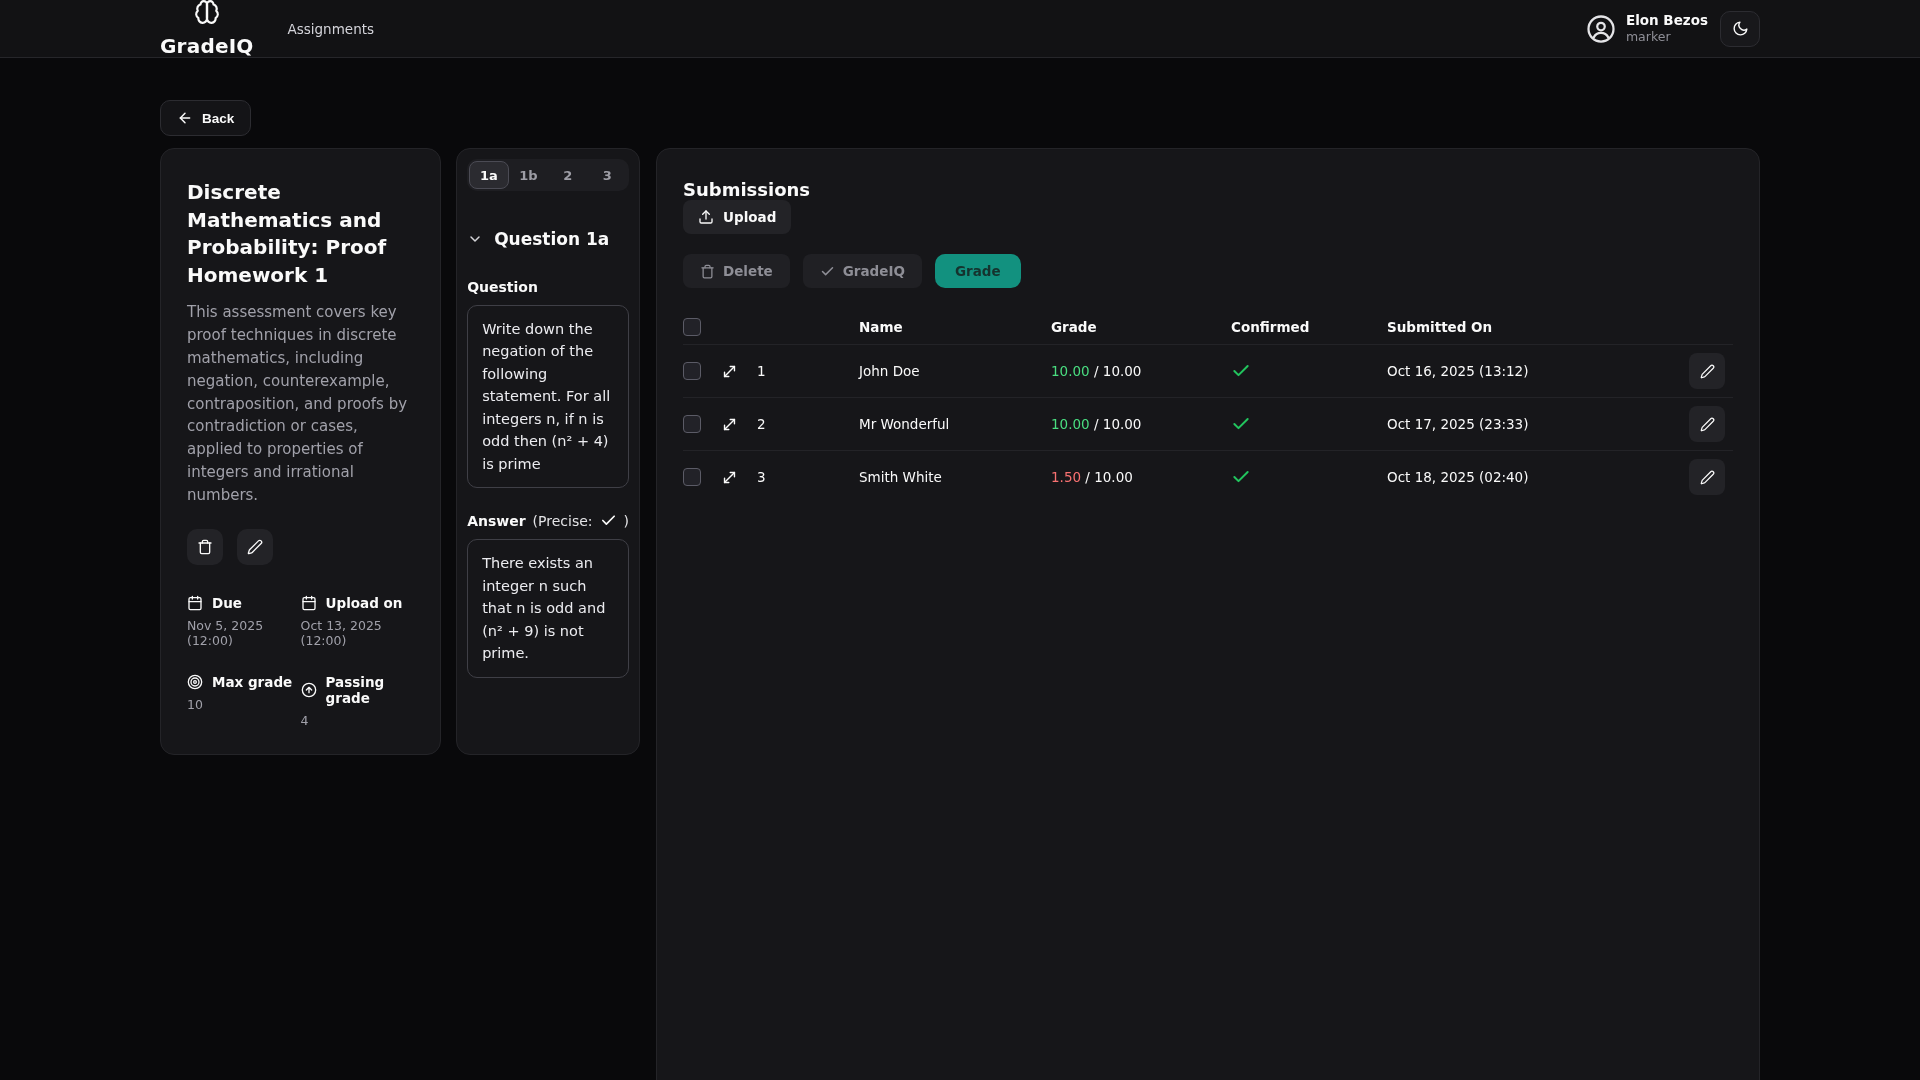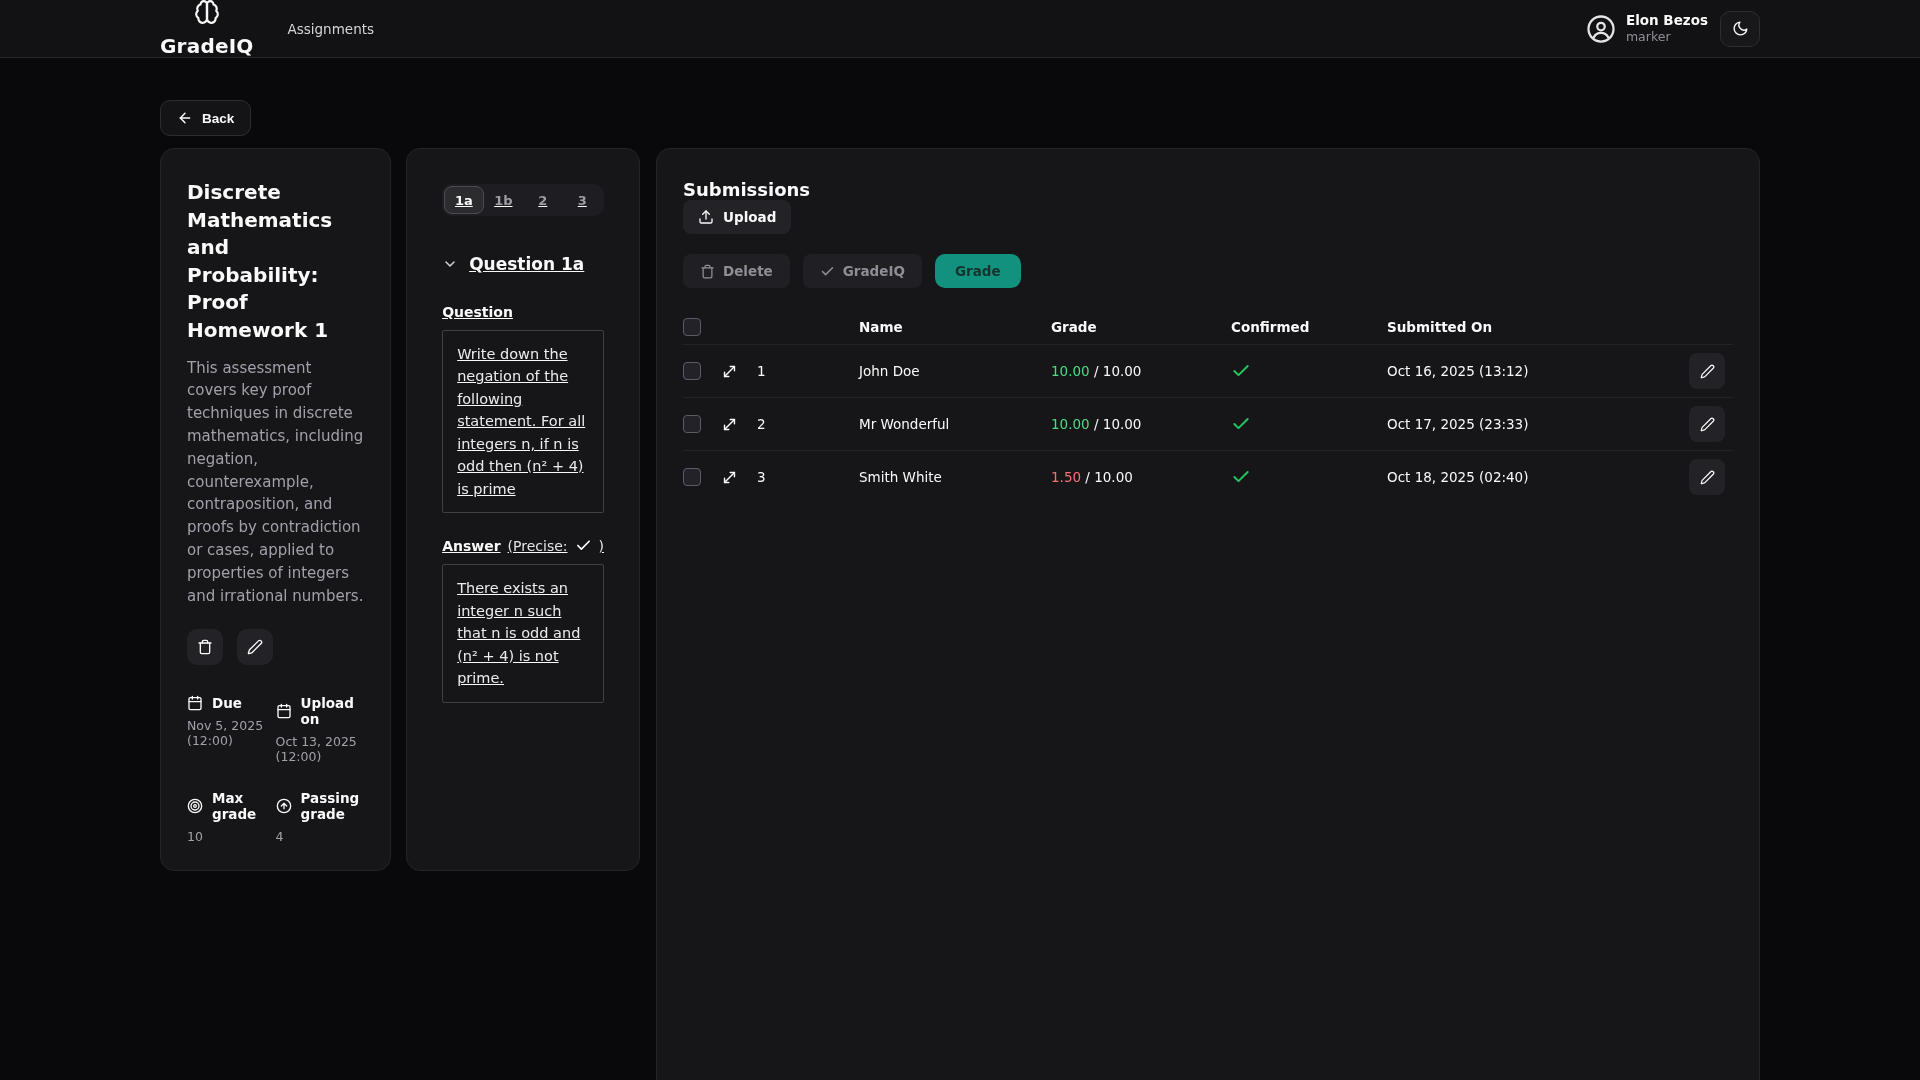--- a/index.html
+++ b/index.html
@@ -56,27 +56,27 @@
   .detail-value{margin-top:7px;font-size:12.5px;color:var(--muted);}
 
   
   .progress-card{padding:24px 26px 26px;}
   .progress-head{display:flex;justify-content:space-between;align-items:center;font-size:14.5px;}
   .progress-count{font-weight:bold;}
   .progress-track{margin-top:13px;height:8px;border-radius:99px;background:#26262b;overflow:hidden;}
   .progress-fill{height:100%;border-radius:99px;background:var(--progress);}
 
   
-  .question-card{padding:35px;text-decoration:underline;}
+  .question-card{padding:10px;}
   .tabs{display:grid;grid-template-columns:repeat(4,1fr);background:#1e1e22;border-radius:10px;padding:2px;height:32px;}
   .tab{display:flex;align-items:center;justify-content:center;font-size:13px;font-weight:bold;color:#9d9da5;border-radius:8px;border:1px solid transparent;cursor:pointer;background:transparent;font-family:inherit;}
   .tab.active{background:#2b2b30;border-color:#4b4b54;color:var(--white);}
   .q-heading{display:flex;align-items:center;gap:11px;margin-top:38px;font-size:17px;font-weight:bold;cursor:pointer;}
   .q-label{margin-top:30px;font-size:14px;font-weight:bold;}
-  .q-box{margin-top:10px;border:1px solid var(--box-border);border-radius:2px;padding:12px 14px;font-size:14.5px;line-height:1.55;color:#ececf0;background:transparent;}
+  .q-box{margin-top:10px;border:1px solid var(--box-border);border-radius:10px;padding:12px 14px;font-size:14.5px;line-height:1.55;color:#ececf0;background:transparent;}
   .answer-label-row{margin-top:24px;display:flex;align-items:center;gap:7px;font-size:14px;}
   .answer-label-row .bold{font-weight:bold;}
   .answer-label-row .qual{color:#e4e4e7;}
 
   
   .submissions-card{min-height:1400px;}
   .sub-head{display:flex;align-items:flex-start;justify-content:space-between;flex-direction:column;}
   .sub-title{font-size:18px;font-weight:bold;margin-top:4px;}
   .upload-btn{display:inline-flex;align-items:center;gap:9px;background:var(--btn-bg);border:none;border-radius:8px;padding:9px 15px;font-size:13.5px;font-weight:bold;color:var(--white);cursor:pointer;font-family:inherit;}
   .actions-row{display:flex;gap:13px;margin-top:20px;}
@@ -249,21 +249,21 @@
         <div class="answer-label-row">
           <span class="bold">Answer</span>
           <span class="qual">(Precise:</span>
           <span>
             <svg width="17" height="17" viewBox="0 0 24 24" fill="none" stroke="#fafafa" stroke-width="2.4" stroke-linecap="round" stroke-linejoin="round">
               <path d="M20 6 9 17l-5-5"></path>
             </svg>
           </span>
           <span class="qual">)</span>
         </div>
-        <div class="q-box">There exists an integer n such that n is odd and (n² + 4) is not prime.</div>
+        <div class="q-box">There exists an integer n such that n is odd and (n² + 9) is not prime.</div>
       </section>
     </div>
 
     <div class="col-right">
       <section class="card submissions-card">
         <div class="sub-head">
           <h2 class="sub-title">Submissions</h2>
           <button class="upload-btn">
             <span>
               <svg width="16" height="16" viewBox="0 0 24 24" fill="none" stroke="#fafafa" stroke-width="2" stroke-linecap="round" stroke-linejoin="round">

